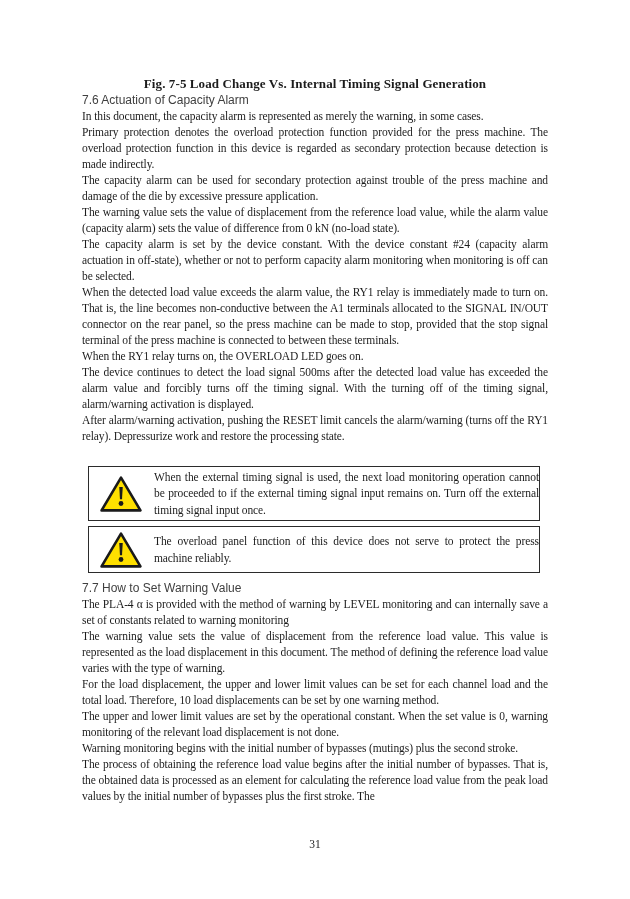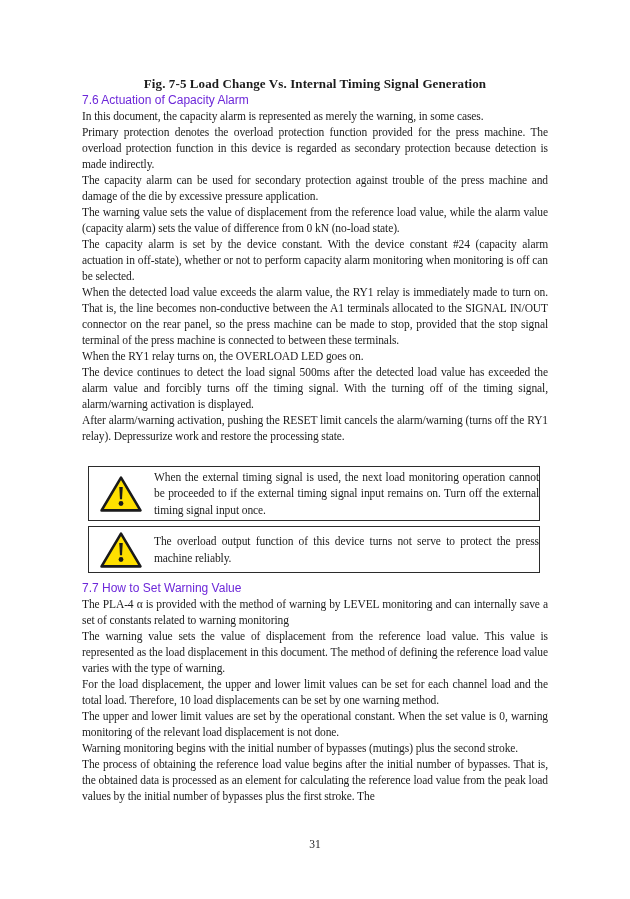--- a/index.html
+++ b/index.html
@@ -23,21 +23,21 @@
     line-height: 16px;
     text-align: center;
     margin: 0;
     letter-spacing: 0.1px;
   }
   .sec-heading {
     font-family: "Liberation Sans", sans-serif;
     font-size: 12px;
     line-height: 16px;
     margin: 0;
-    color: #6d28d9;
+    color: #404040;
     font-weight: normal;
   }
   .body-text p {
     margin: 0;
     font-size: 11.5px;
     line-height: 16px;
     text-align: justify;
     letter-spacing: -0.1px;
   }
   .warnbox {
@@ -108,21 +108,21 @@
   </div>
 
   <div class="warnbox" id="warnbox-2">
     <span class="warn-icon">
       <svg viewBox="0 0 100 88" xmlns="http://www.w3.org/2000/svg" aria-hidden="true">
         <path d="M50 6 L95 82 H5 Z" fill="#ffe000" stroke="#1a1a1a" stroke-width="6" stroke-linejoin="round"></path>
         <path d="M46 28 h8 l-1.6 28 h-4.8 Z" fill="#1a1a1a"></path>
         <circle cx="50" cy="66" r="5.6" fill="#1a1a1a"></circle>
       </svg>
     </span>
-    <p class="warn-text">The overload output function of this device turns not serve to protect the press machine reliably.</p>
+    <p class="warn-text">The overload panel function of this device does not serve to protect the press machine reliably.</p>
   </div>
 
   <h2 class="sec-heading" id="heading-77">7.7 How to Set Warning Value</h2>
 
   <div class="flow" id="block-77">
     <div class="body-text">
       <p>The PLA-4 α  is provided with the method of warning by LEVEL monitoring and can internally save a set of constants related to warning monitoring</p>
       <p>The warning value sets the value of displacement from the reference load value. This value is represented as the load displacement in this document. The method of defining the reference load value varies with the type of warning.</p>
       <p>For the load displacement, the upper and lower limit values can be set for each channel load and the total load. Therefore, 10 load displacements can be set by one warning method.</p>
       <p>The upper and lower limit values are set by the operational constant. When the set value is 0, warning monitoring of the relevant load displacement is not done.</p>

